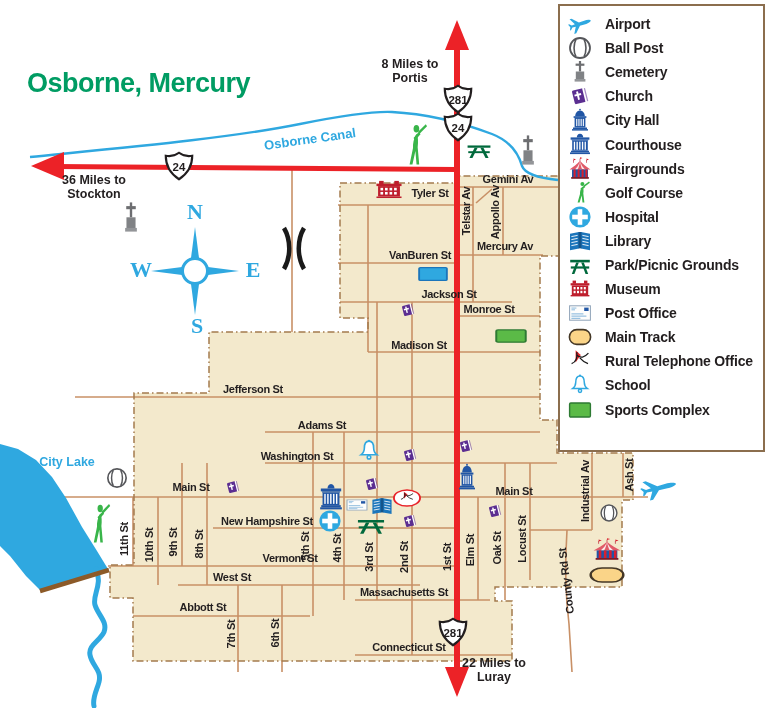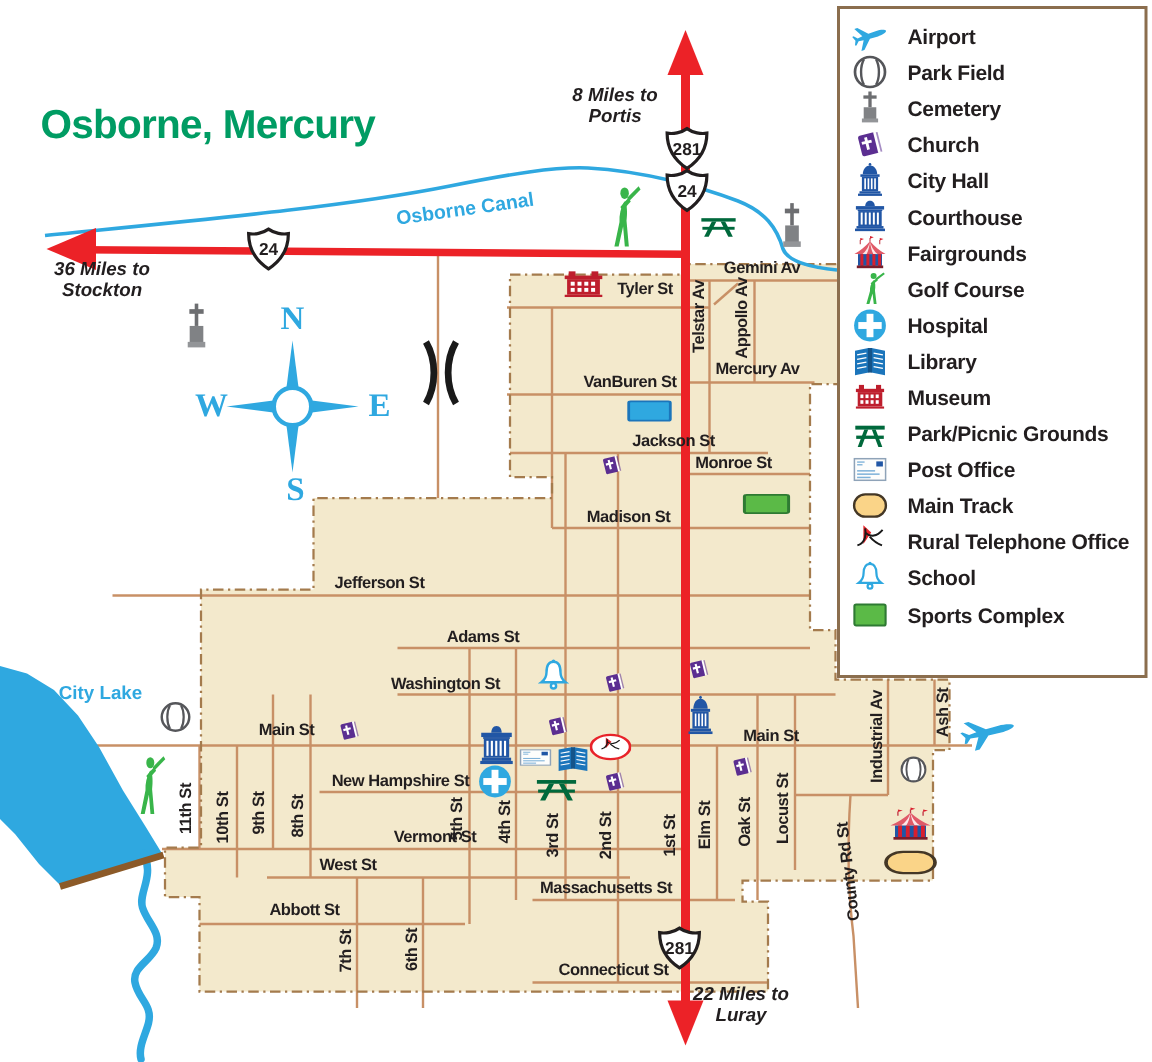--- a/index.html
+++ b/index.html
@@ -3,21 +3,21 @@
 <meta charset="utf-8">
 <style>
   html,body{margin:0;padding:0;background:#fff;}
   .stage{position:relative;width:768px;height:708px;background:#fff;overflow:hidden;
          font-family:"Liberation Sans",sans-serif;}
   .stage svg.base{position:absolute;left:0;top:0;}
   .title{position:absolute;left:27px;top:68px;font-size:27px;font-weight:bold;color:#009C63;letter-spacing:-0.5px;}
   .slabel{position:absolute;transform:translate(-50%,-50%);font-size:11px;font-weight:bold;
           color:#221E1F;white-space:nowrap;letter-spacing:-0.3px;}
   .mile{position:absolute;transform:translate(-50%,-50%);font-size:12.5px;font-weight:bold;
-        color:#221E1F;text-align:center;line-height:13.5px;white-space:nowrap;font-style:italic;}
+        color:#221E1F;text-align:center;line-height:13.5px;white-space:nowrap;}
   .water-label{position:absolute;transform:translate(-50%,-50%);color:#2FA8E0;font-weight:bold;white-space:nowrap;}
   .compass-letter{position:absolute;transform:translate(-50%,-50%);font-family:"Liberation Serif",serif;
         font-weight:bold;font-size:22px;color:#2FA8E0;}
   .mic{position:absolute;transform:translate(-50%,-50%);line-height:0;}
   .shield-wrap{position:absolute;transform:translate(-50%,-50%);width:30px;height:30px;}
   .shield-wrap svg{position:absolute;left:0;top:0;}
   .shield-num{position:absolute;left:0;top:0;width:30px;height:30px;display:flex;align-items:center;
         justify-content:center;font-size:11.5px;font-weight:bold;color:#221E1F;padding-top:1px;box-sizing:border-box;}
   .legend{position:absolute;left:558px;top:4px;width:207px;height:448px;background:#fff;
         border:2px solid #8B6E4E;box-sizing:border-box;padding-top:6px;}
@@ -484,21 +484,21 @@
         <span class="shield-num">281</span>
       </div>
     </div>
 
   <div class="title">Osborne, Mercury</div>
 
   <div class="mile" style="left:410px;top:71px">
     <div>8 Miles to</div>
     <div>Portis</div>
   </div>
-  <div class="mile" style="left:68px;top:187px">
+  <div class="mile" style="left:94px;top:187px">
     <div>36 Miles to</div>
     <div>Stockton</div>
   </div>
   <div class="mile" style="left:494px;top:670px">
     <div>22 Miles to</div>
     <div>Luray</div>
   </div>
 
   <div class="water-label" style="left:67px;top:462px;font-size:12.5px">City Lake</div>
   <div class="water-label" style="left:310px;top:139px;font-size:13px;transform:translate(-50%,-50%) rotate(-8deg)">Osborne Canal</div>
@@ -517,21 +517,21 @@
           </svg>
         </span>
         <span class="lt">Airport</span>
       </div>
       <div class="lrow">
         <span class="ic">
           <svg width="24" height="24" viewBox="0 0 24 24">
             <use href="#i-ballfield"></use>
           </svg>
         </span>
-        <span class="lt">Park Field</span>
+        <span class="lt">Ball Post</span>
       </div>
       <div class="lrow">
         <span class="ic">
           <svg width="24" height="24" viewBox="0 0 24 24">
             <use href="#i-cemetery"></use>
           </svg>
         </span>
         <span class="lt">Cemetery</span>
       </div>
       <div class="lrow">
@@ -586,36 +586,36 @@
         <span class="ic">
           <svg width="24" height="24" viewBox="0 0 24 24">
             <use href="#i-library"></use>
           </svg>
         </span>
         <span class="lt">Library</span>
       </div>
       <div class="lrow">
         <span class="ic">
           <svg width="24" height="24" viewBox="0 0 24 24">
+            <use href="#i-park"></use>
+          </svg>
+        </span>
+        <span class="lt">Park/Picnic Grounds</span>
+      </div>
+      <div class="lrow">
+        <span class="ic">
+          <svg width="24" height="24" viewBox="0 0 24 24">
             <use href="#i-museum"></use>
           </svg>
         </span>
         <span class="lt">Museum</span>
       </div>
       <div class="lrow">
         <span class="ic">
           <svg width="24" height="24" viewBox="0 0 24 24">
-            <use href="#i-park"></use>
-          </svg>
-        </span>
-        <span class="lt">Park/Picnic Grounds</span>
-      </div>
-      <div class="lrow">
-        <span class="ic">
-          <svg width="24" height="24" viewBox="0 0 24 24">
             <use href="#i-postoffice"></use>
           </svg>
         </span>
         <span class="lt">Post Office</span>
       </div>
       <div class="lrow">
         <span class="ic">
           <svg width="24" height="24" viewBox="0 0 24 24">
             <use href="#i-racetrack"></use>
           </svg>

